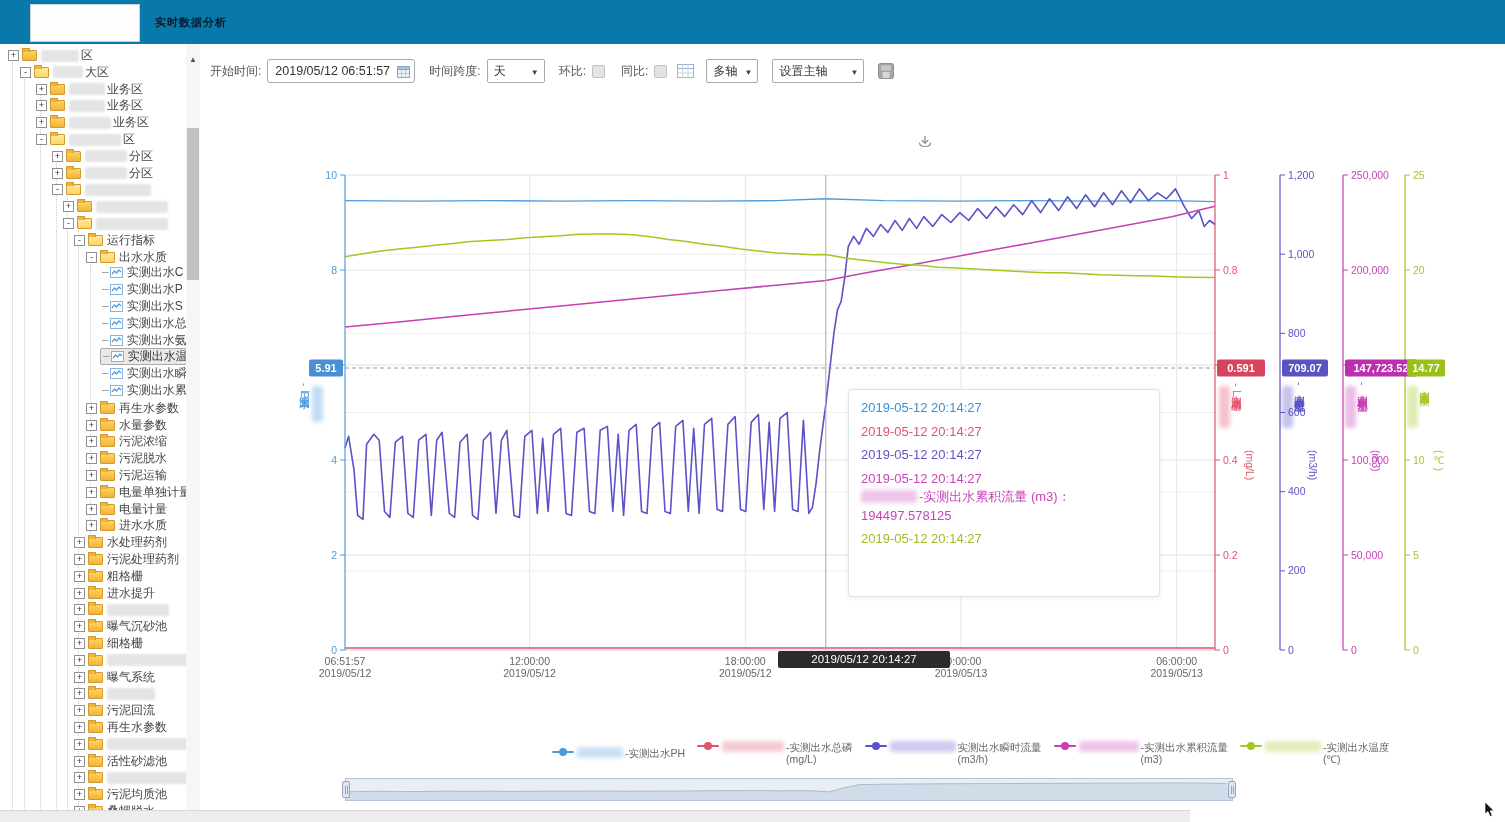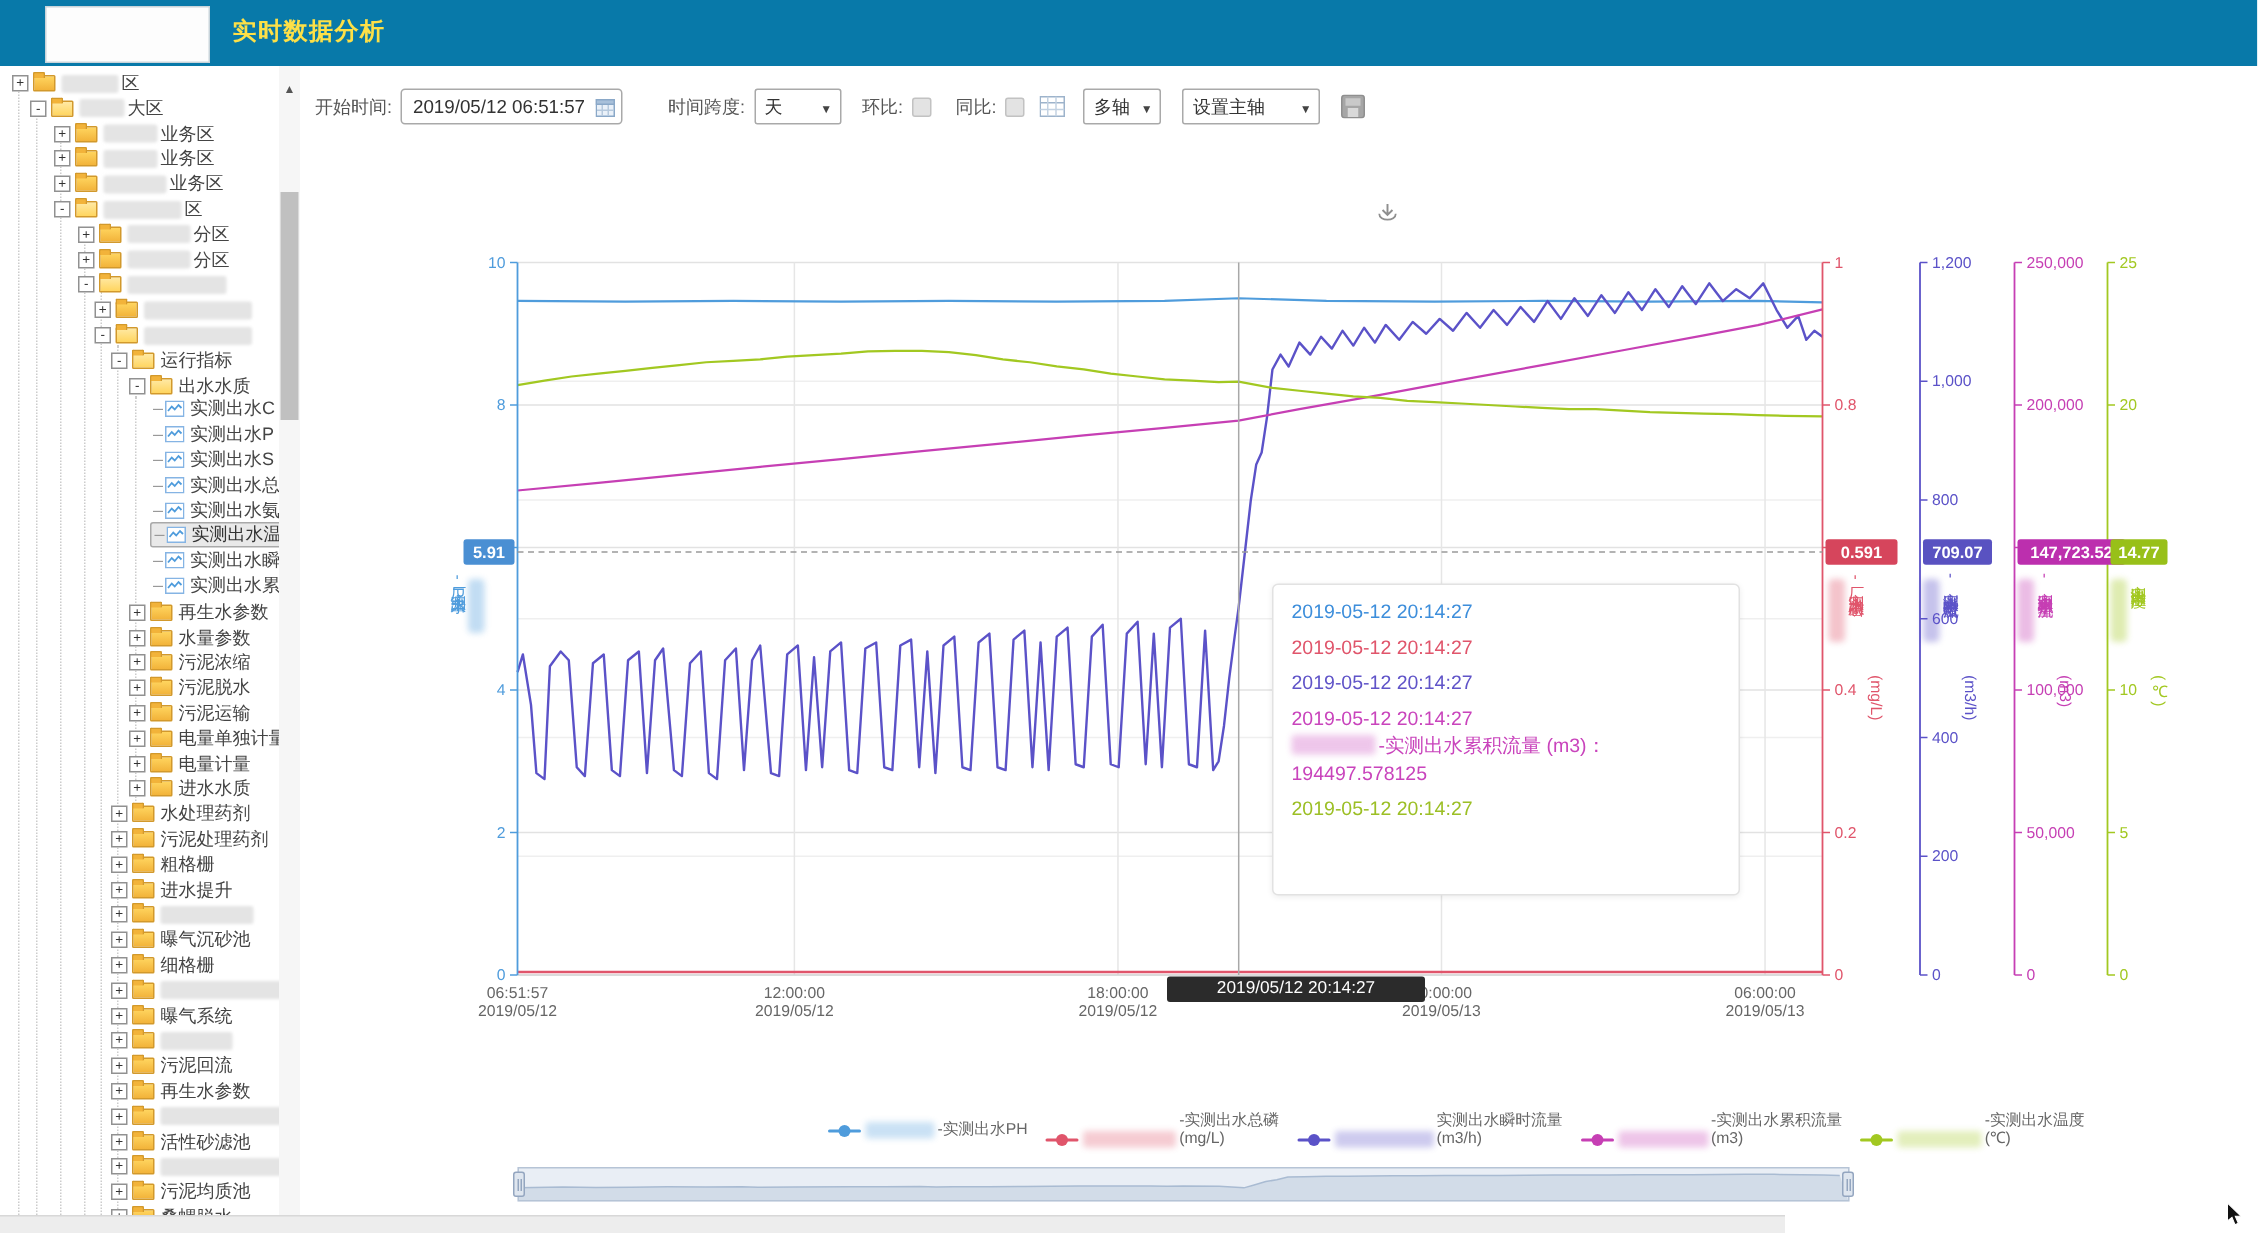--- a/index.html
+++ b/index.html
@@ -4,22 +4,22 @@
 <style>
   * { margin:0; padding:0; box-sizing:border-box; }
   html,body { width:1505px; height:822px; overflow:hidden; background:#fff;
               font-family:"Liberation Sans", sans-serif; }
   #stage { position:relative; width:1505px; height:822px; background:#fff; overflow:hidden; }
 
   
   #header { position:absolute; left:0; top:0; width:1505px; height:44px; background:#0879A9; z-index:30; }
   #logo-box { position:absolute; left:30px; top:4px; width:110px; height:38px; background:#fdfdfd;
               border:1px solid #c9d4da; }
-  #app-title { position:absolute; left:155px; top:0; height:44px; line-height:44px; color:#fde047;
-               font-size:16px; font-weight:bold; letter-spacing:1px; }
+  #app-title { position:absolute; left:155px; top:0; height:44px; line-height:44px; color:#0f172a;
+               font-size:11px; font-weight:bold; letter-spacing:1px; }
 
   
   #sidebar { position:absolute; left:0; top:44px; width:203px; height:766px; background:#fff; overflow:hidden; }
   .guide { position:absolute; width:0; border-left:1px dotted #ccc; }
   .trow { position:absolute; left:0; height:17px; line-height:17px; font-size:12px; color:#444;
           white-space:nowrap; cursor:pointer; }
   .trow .inner { display:inline-flex; align-items:center; height:17px; padding:0 2px; }
   .trow .inner.sel { background:#e9e9e9; }
   .exp { display:inline-block; width:11px; height:11px; border:1px solid #919191; background:#fff;
          font-size:9px; line-height:9px; text-align:center; color:#333; margin-right:3px; flex:none; }
@@ -35,21 +35,21 @@
   
   #sb-track { position:absolute; left:186px; top:44px; width:14px; height:766px; background:#f6f6f6; }
   #sb-up { position:absolute; left:186px; top:52px; width:14px; height:16px; text-align:center;
            font-size:8px; color:#555; line-height:16px; background:#f6f6f6; }
   #sb-thumb { position:absolute; left:187px; top:128px; width:12px; height:152px; background:#c0c0c0; }
 
   
   #toolbar { position:absolute; left:210px; top:57px; height:28px; display:flex; align-items:center;
              font-size:12px; color:#555; z-index:5; }
   #toolbar .lab { margin-right:6px; }
-  .ti-wrap { position:relative; margin-right:30px; }
+  .ti-wrap { position:relative; margin-right:14px; }
   .ti { width:148px; height:24px; border:1px solid #a9a9a9; border-radius:3px; padding:0 20px 0 7px;
         font-size:12.5px; color:#333; font-family:"Liberation Sans",sans-serif; background:#fff; }
   .cal-ic { position:absolute; right:5px; top:6px; }
   .sel { position:relative; height:24px; border:1px solid #a9a9a9; border-radius:2px; background:#fff;
          display:inline-flex; align-items:center; padding:0 18px 0 6px; margin-right:14px; cursor:pointer;
          color:#333; }
   .sel .arr { position:absolute; right:5px; top:8px; font-size:8px; color:#444; }
   .cb { display:inline-block; width:13px; height:13px; background:#e3e3e3; border:1px solid #c2c2c2;
         border-radius:2px; margin-right:16px; }
   .tb-ic { margin-right:12px; cursor:pointer; }
@@ -71,21 +71,21 @@
   #tooltip { position:absolute; left:848px; top:389px; width:312px; height:208px; background:#fff;
              border:1px solid #e2e2e2; border-radius:4px; box-shadow:0 1px 4px rgba(0,0,0,.08);
              padding:9px 12px 6px 12px; z-index:10; font-size:13px; }
   .tt-entry { margin-bottom:5px; line-height:18.5px; }
   .tt-entry .czi { display:inline-block; height:13px; border-radius:2px; filter:blur(2px);
                    vertical-align:-2px; margin-right:2px; }
 
   
   #legend { position:absolute; left:552px; top:741px; display:flex; align-items:center; gap:12px;
             font-size:10.5px; color:#666; z-index:5; }
-  .lg-item { display:flex; align-items:flex-end; cursor:pointer; }
+  .lg-item { display:flex; align-items:flex-start; cursor:pointer; }
   .lg-marker { position:relative; width:22px; height:10px; margin-right:3px; flex:none; }
   .lg-marker .ln { position:absolute; left:0; top:4px; width:22px; height:2px; border-radius:1px; }
   .lg-marker .dot { position:absolute; left:7px; top:1px; width:8px; height:8px; border-radius:50%; }
   .lg-item .czi { display:inline-block; height:11px; border-radius:2px; filter:blur(2px); margin-right:2px; flex:none; }
   .lg-txt { line-height:12px; }
 
   
   #slider { position:absolute; left:345px; top:778px; width:888px; height:23px; background:#e9eef5;
             border:1px solid #b6c4d6; z-index:5; }
   .sl-handle { position:absolute; top:2px; width:8px; height:17px; background:#dfe6ef; border:1px solid #94a6c0;

